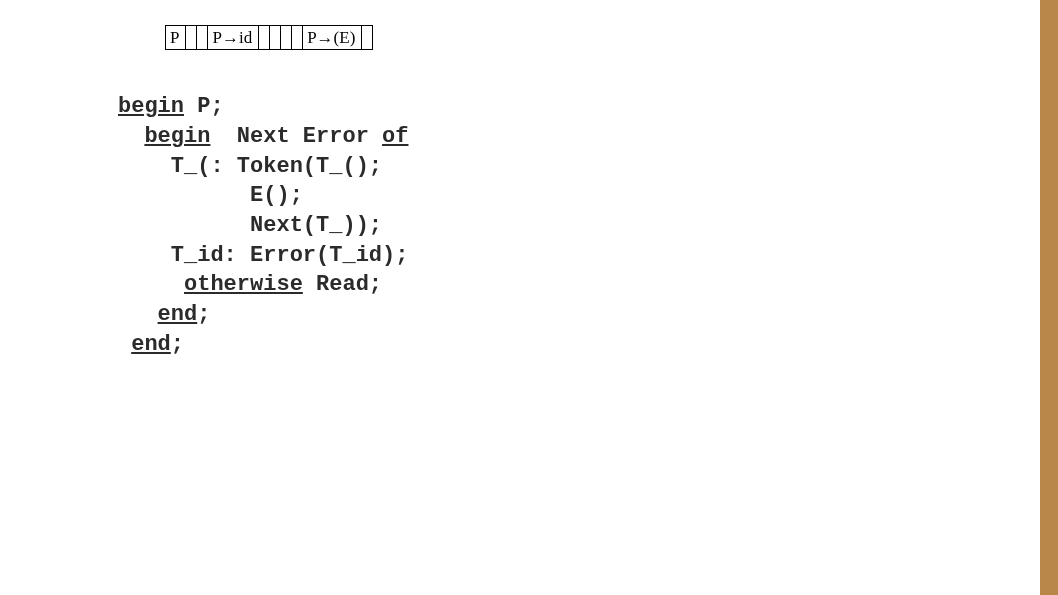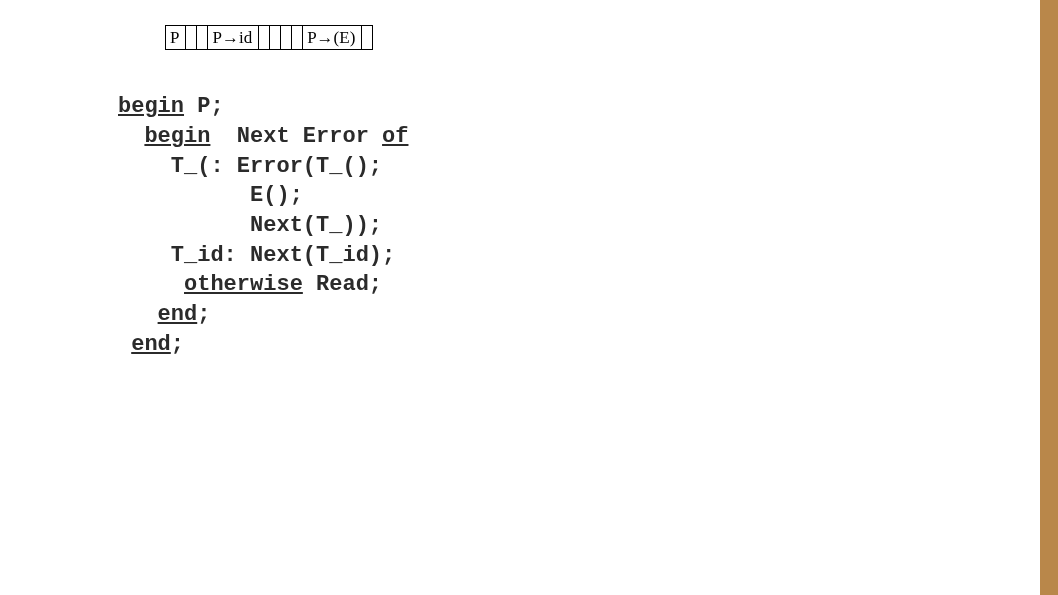--- a/index.html
+++ b/index.html
@@ -84,22 +84,22 @@
       <td></td>
       <td></td>
       <td>P→(E)</td>
       <td></td>
     </tr>
   </tbody>
     </table>
 
   <div class="code-block"><span class="u">begin</span><span> P;</span>
   <span class="u">begin</span><span>  Next Error </span><span class="u">of</span>
-<span>    T_(: Error(T_();</span>
+<span>    T_(: Token(T_();</span>
 <span>          E();</span>
 <span>          Next(T_));</span>
-<span>    T_id: Next(T_id);</span>
+<span>    T_id: Error(T_id);</span>
      <span class="u">otherwise</span><span> Read;</span>
    <span class="u">end</span><span>;</span>
  <span class="u">end</span><span>;</span></div>
 </div>
 
 <div class="accent-bar"></div>
 
 </body></html>

